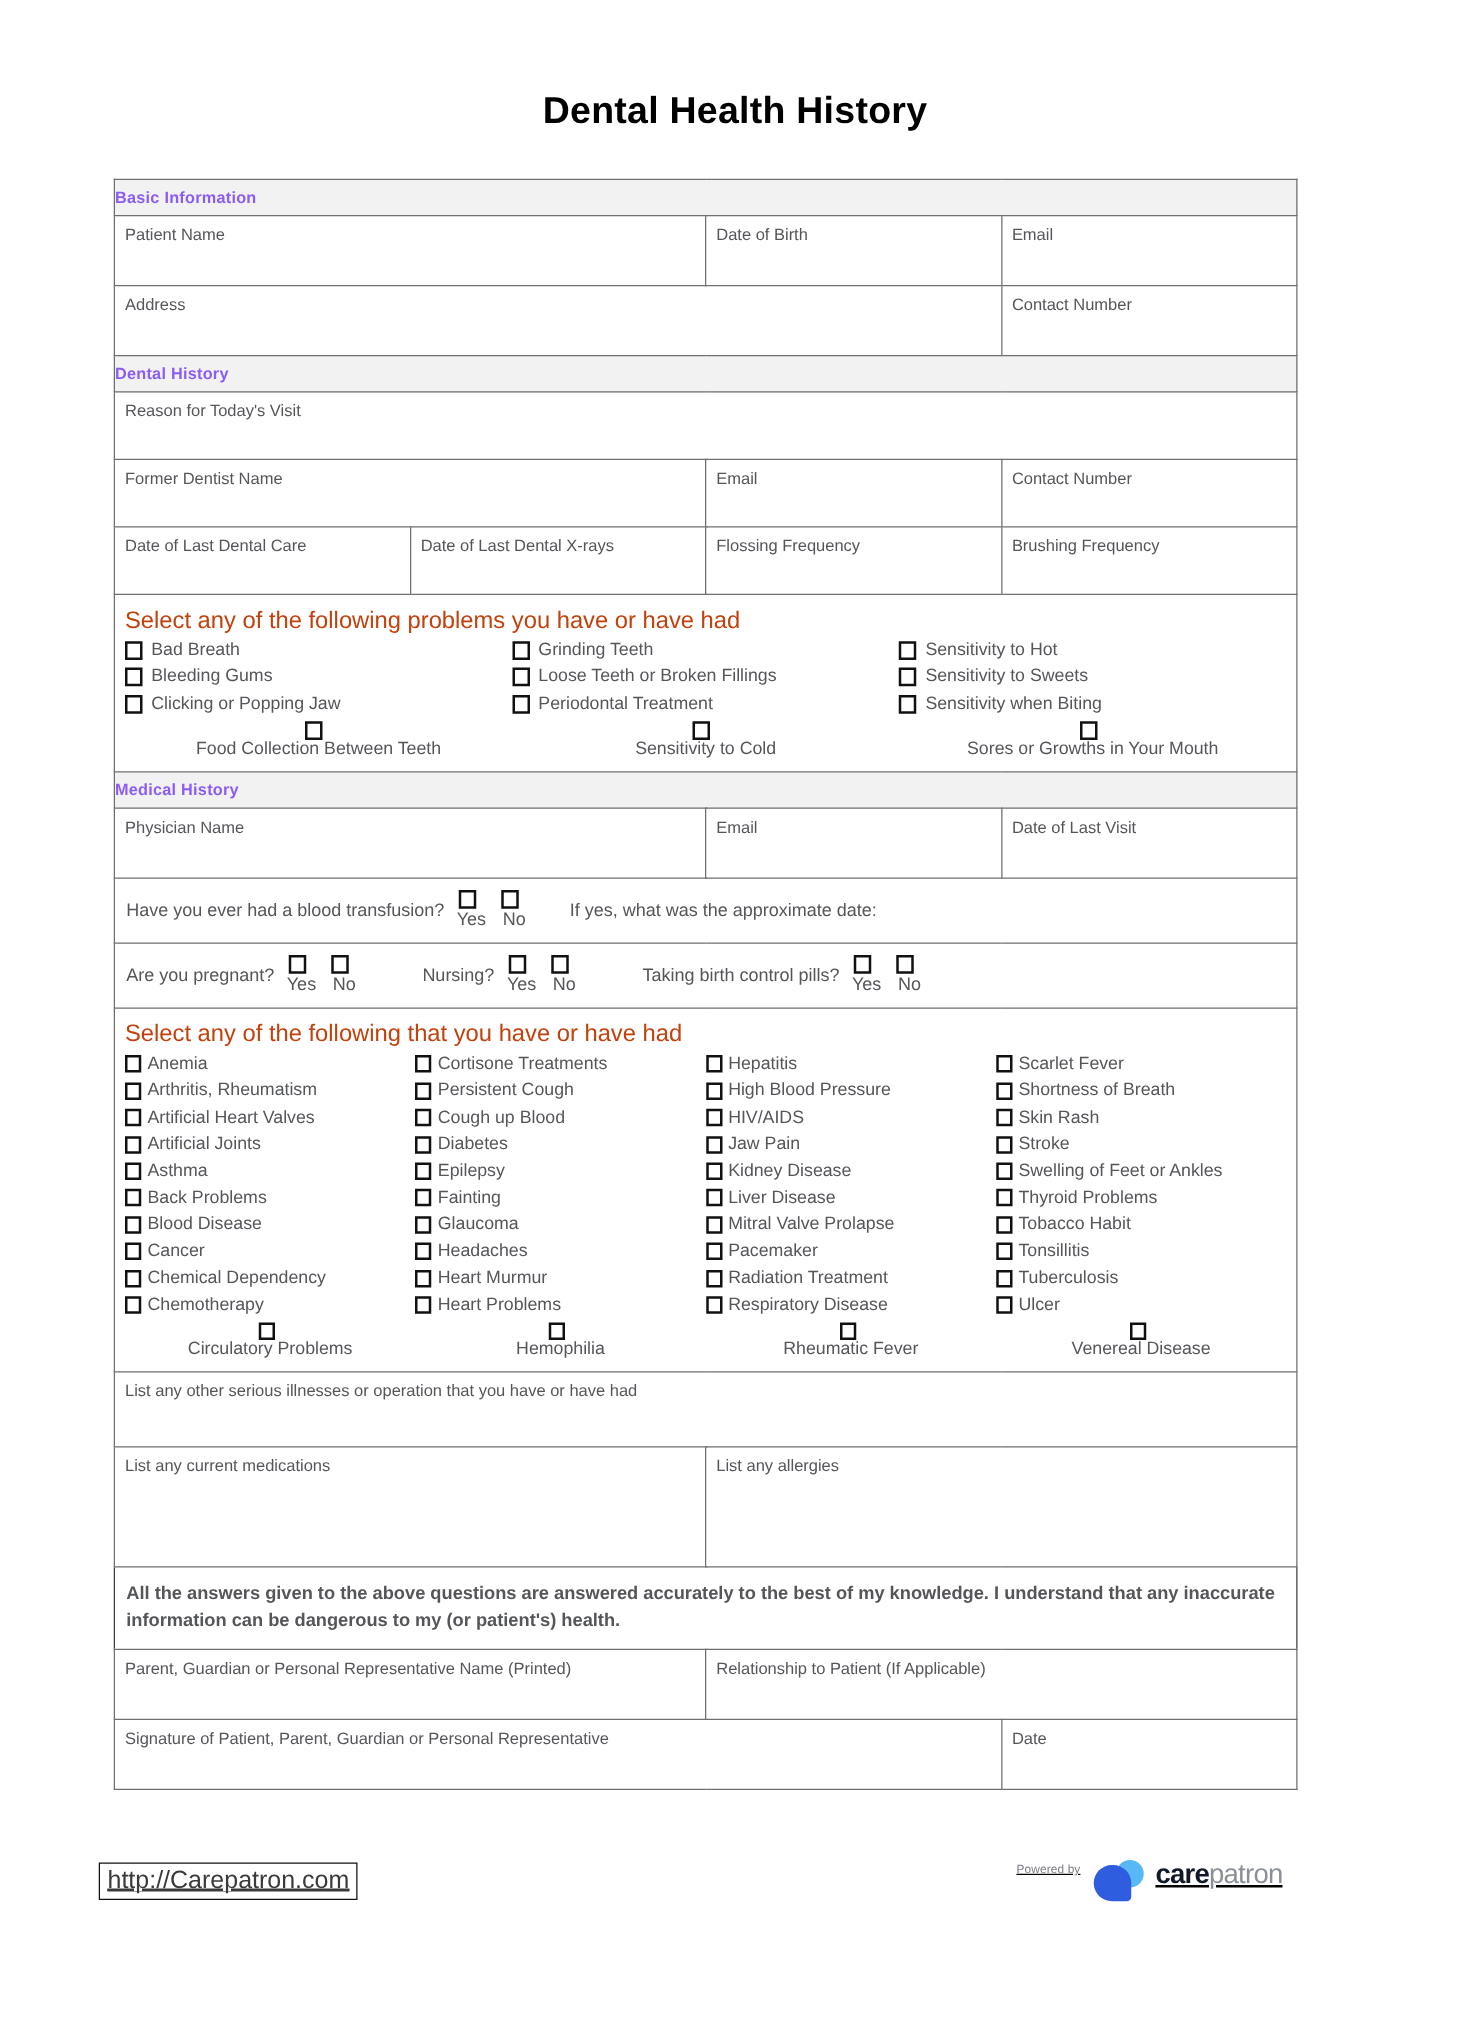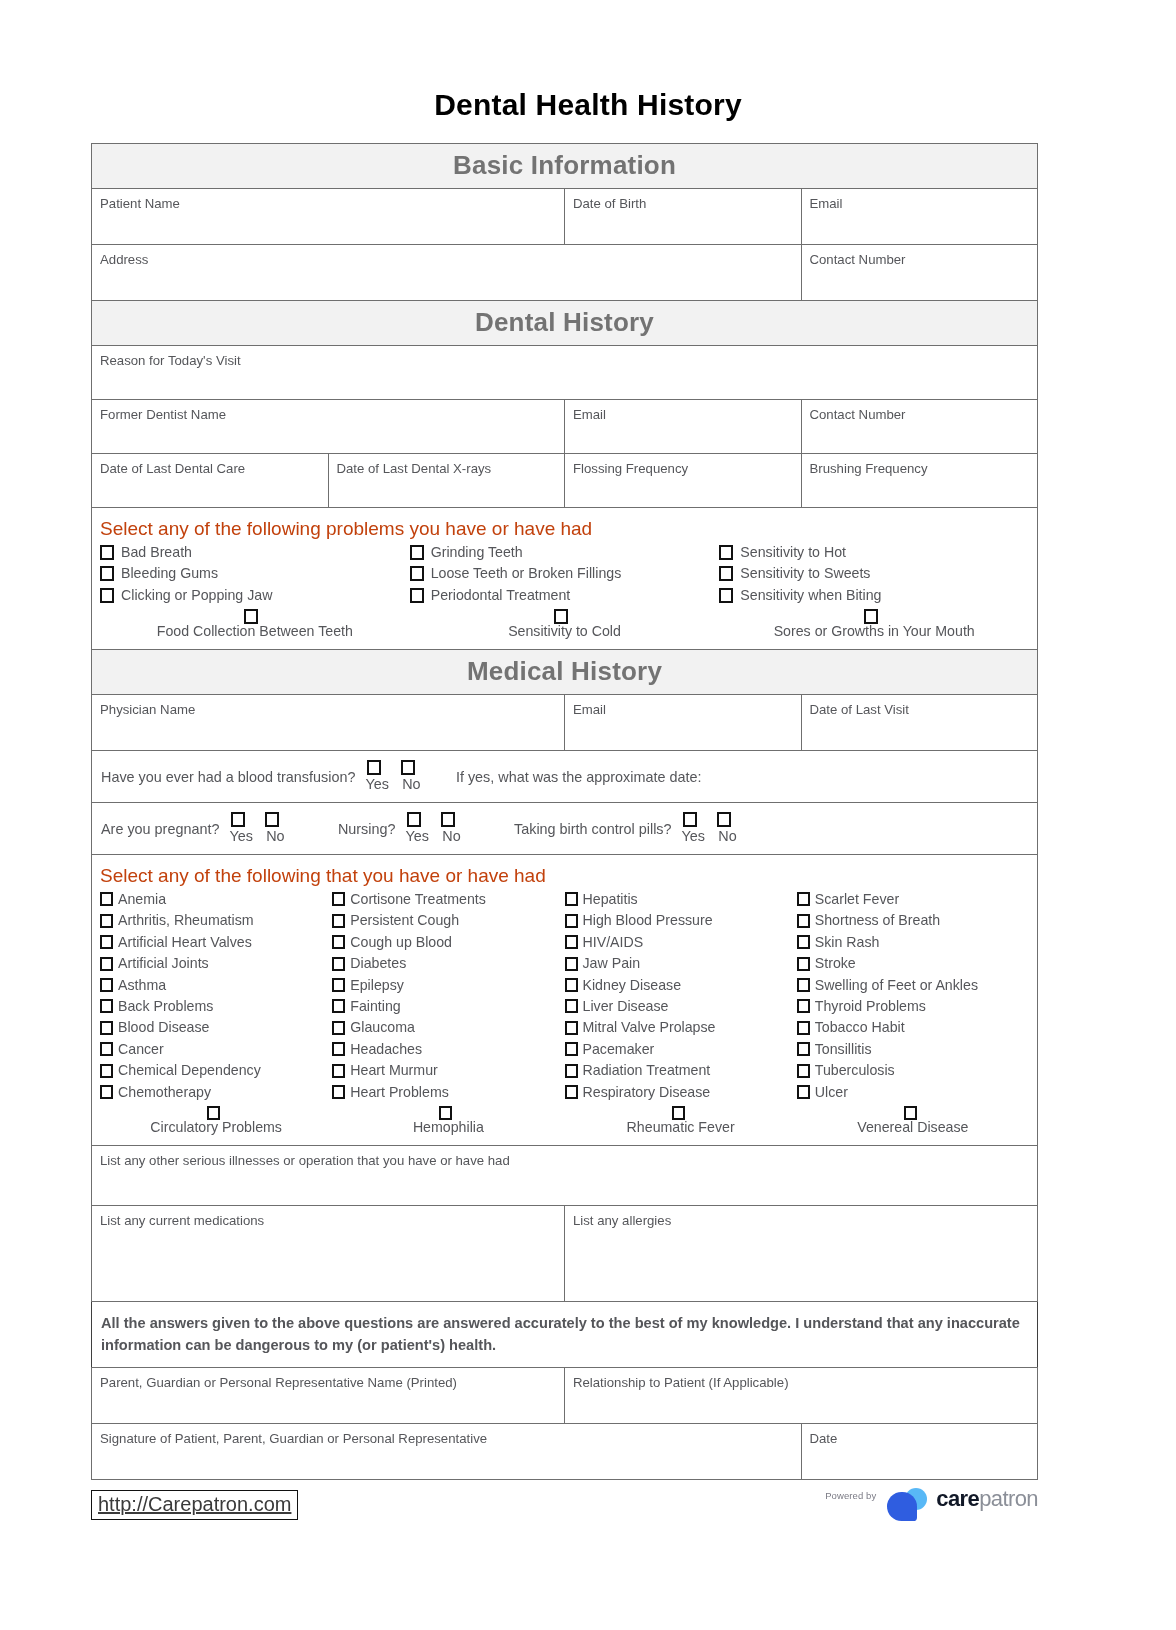--- a/index.html
+++ b/index.html
@@ -9,21 +9,21 @@
   }
   body {
     width: 1176px; height: 1630px;
     font-family: "Liberation Sans", sans-serif;
     color: #000;
     position: relative;
   }
   .page {
     width: 1176px; height: 1630px;
     position: relative;
-    padding: 16px;
+    padding: 0;
   }
   .title {
     text-align: center;
     font-size: 30px;
     font-weight: bold;
     color: #000;
     letter-spacing: 0.2px;
     padding-top: 72px;
     padding-bottom: 0;
   }
@@ -42,24 +42,23 @@
     border: 1px solid #6f6f6f;
     vertical-align: top;
     padding: 7px 8px 0 8px;
     font-size: 13.2px;
     color: #55565a;
     line-height: 1.25;
   }
   .section-head {
     border: 1px solid #6f6f6f;
     background: #f2f2f2;
-    text-align: center;
-    font-size: 26px;
+    font-size: 13px;
     font-weight: bold;
-    color: #737373;
+    color: #8b5cf6;
     padding: 6px 0 7px 0;
     letter-spacing: 0.2px;
   }
   .h56 { height: 56px; }
   .h54 { height: 54px; }
   .h60 { height: 60px; }
   .h96 { height: 96px; margin-top: 44px; }
 
   .chk-intro {
     font-size: 19px;
@@ -114,26 +113,27 @@
 
   .decl {
     font-size: 14.6px;
     font-weight: bold;
     color: #55565a;
     padding: 10px 10px 10px 9px;
     line-height: 1.55;
   }
   .footer {
     position: absolute;
-    left: 91px;
+    left: 79px;
     top: 1488px;
     width: 947px;
     display: flex;
     align-items: center;
     justify-content: space-between;
+    text-decoration: underline;
   }
   .url-box {
     border: 1.5px solid #111;
     padding: 2px 6px 3px 6px;
     font-size: 20px;
     color: #3a3a3a;
     text-decoration: underline;
     font-family: "Liberation Sans", sans-serif;
   }
   .brand {

